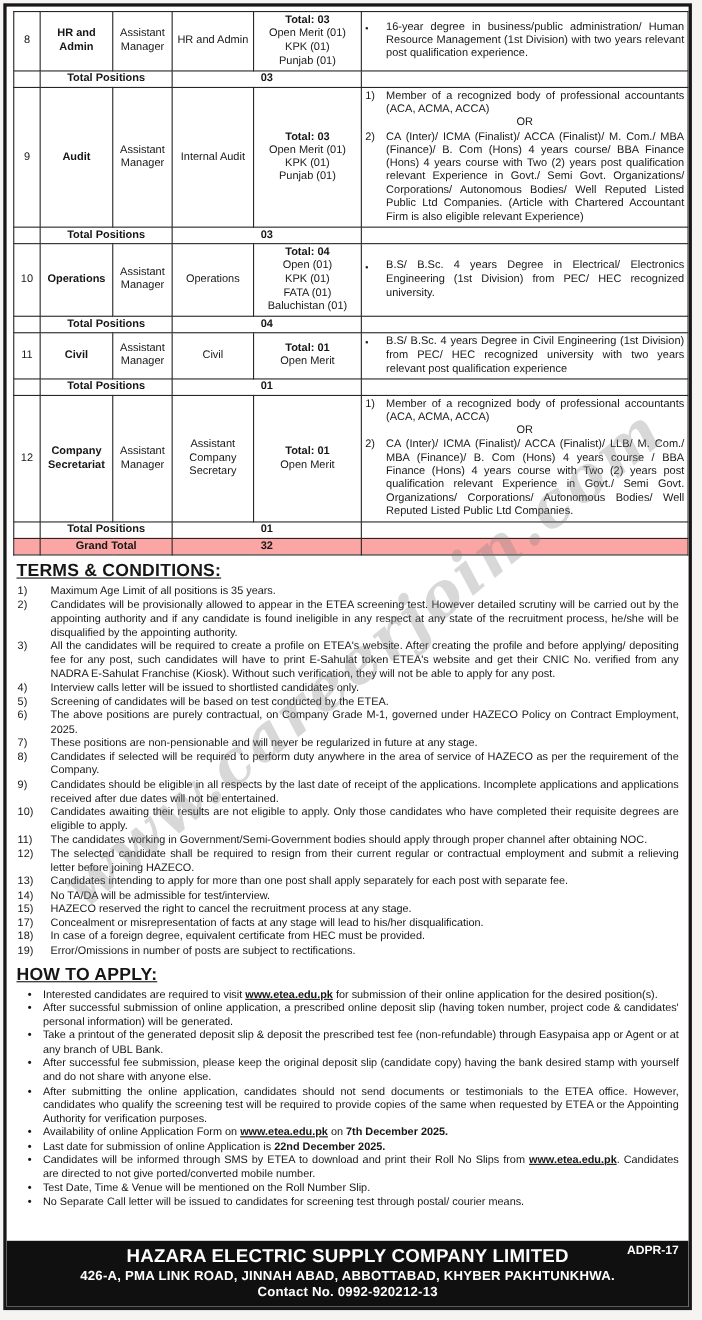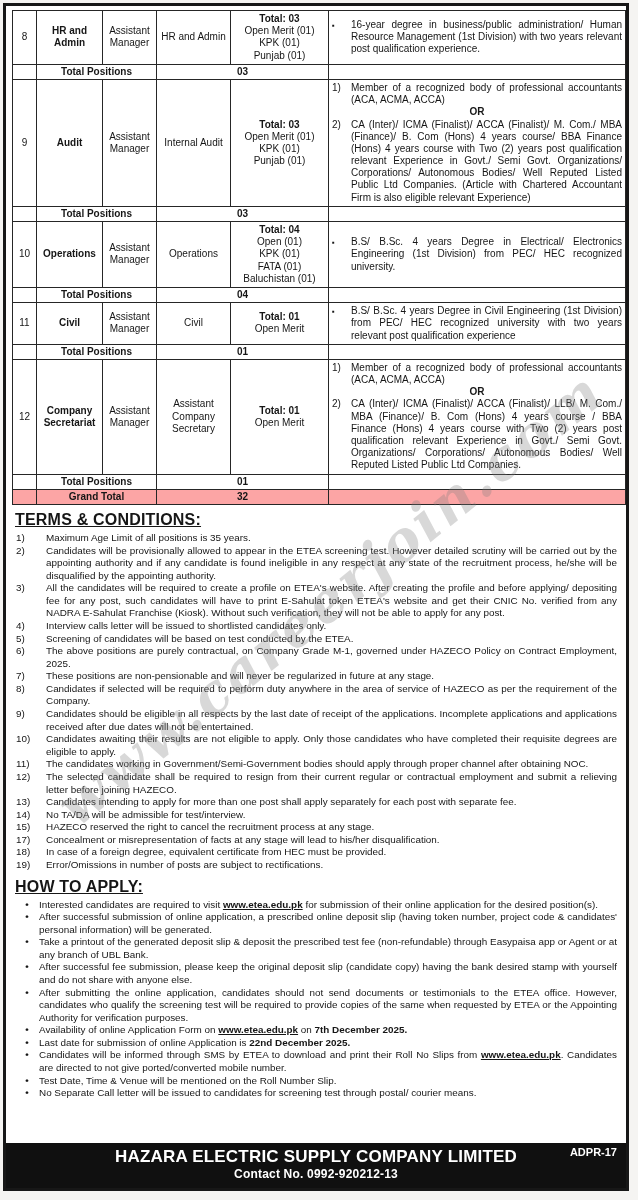--- a/index.html
+++ b/index.html
@@ -32,21 +32,21 @@
     box-sizing:border-box;word-wrap:break-word;
   }
   td.c{text-align:center;}
   td.dept{font-weight:bold;}
   td.quota div:first-child{font-weight:bold;}
   td.qual{vertical-align:top;padding:3px 5px;}
   .qual-item{display:flex;gap:4px;text-align:justify;}
   .qmark{flex:none;width:15px;}
   .qmark.sq{font-size:8px;padding-top:2px;}
   .qtext{flex:1;text-align:justify;}
-  .qual-or{text-align:center;font-weight:bold;}
+  .qual-or{text-align:center;font-weight:normal;}
   tr.trow td{font-weight:bold;text-align:center;padding:1px 20px;}
   tr.grand td{background:#fca5a5;}
   
   .section-block{padding:1px 9px 0 9px;flex:none;}
   .heading{
     display:inline-block;font-size:16px;font-weight:bold;
     margin:5px 0 3px 0;text-decoration:underline;letter-spacing:.2px;
   }
   .term{display:flex;font-size:9.9px;line-height:1.27;}
   .tnum{flex:none;width:30px;padding-left:1px;}
@@ -373,18 +373,19 @@
         <div class="apply-item">
           <span class="adot">•</span>
           <span class="atext"><span class="seg-p">No Separate Call letter will be issued to candidates for screening test through postal/ courier means.</span></span>
         </div>
       </div>
   </div>
 
   <div class="footer">
     <div class="adpr">ADPR-17</div>
     <div class="fline fline2">HAZARA ELECTRIC SUPPLY COMPANY LIMITED</div>
+    <div class="fline">426-A, PMA LINK ROAD, JINNAH ABAD, ABBOTTABAD, KHYBER PAKHTUNKHWA.</div>
     <div class="fline">Contact No. 0992-920212-13</div>
   </div>
 
 </div>
 
 <div class="watermark">www.careerjoin.com</div>
 
 </body></html>

